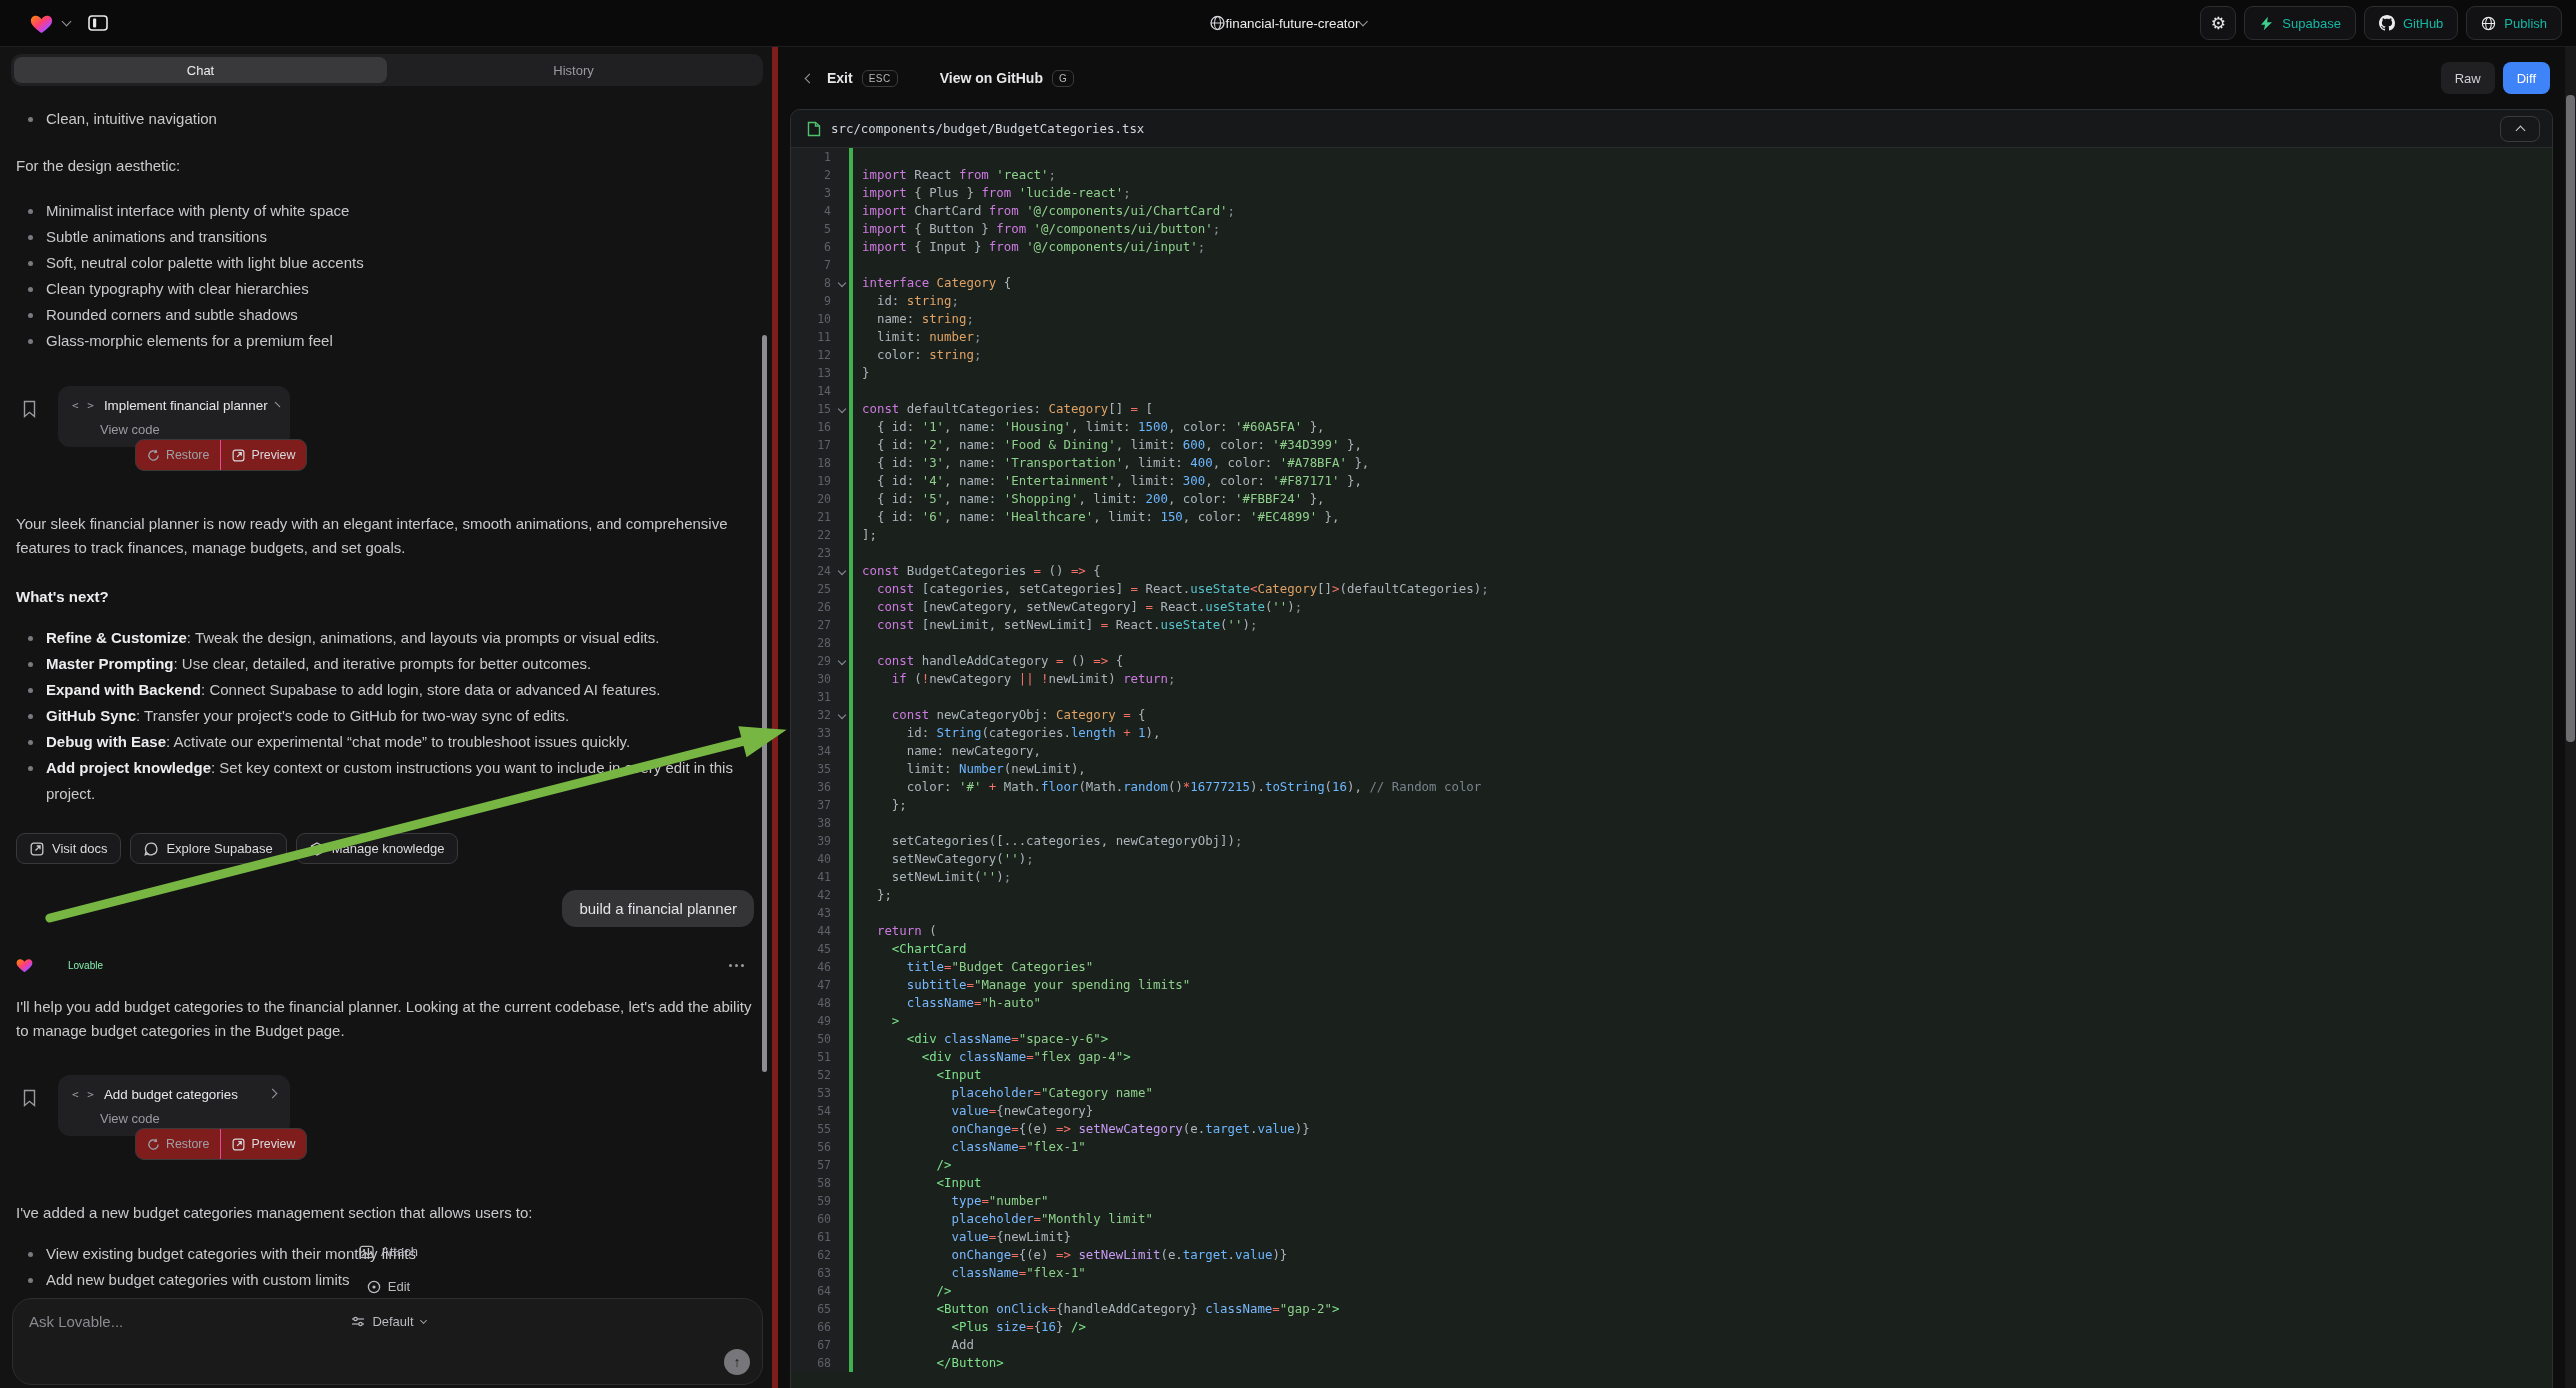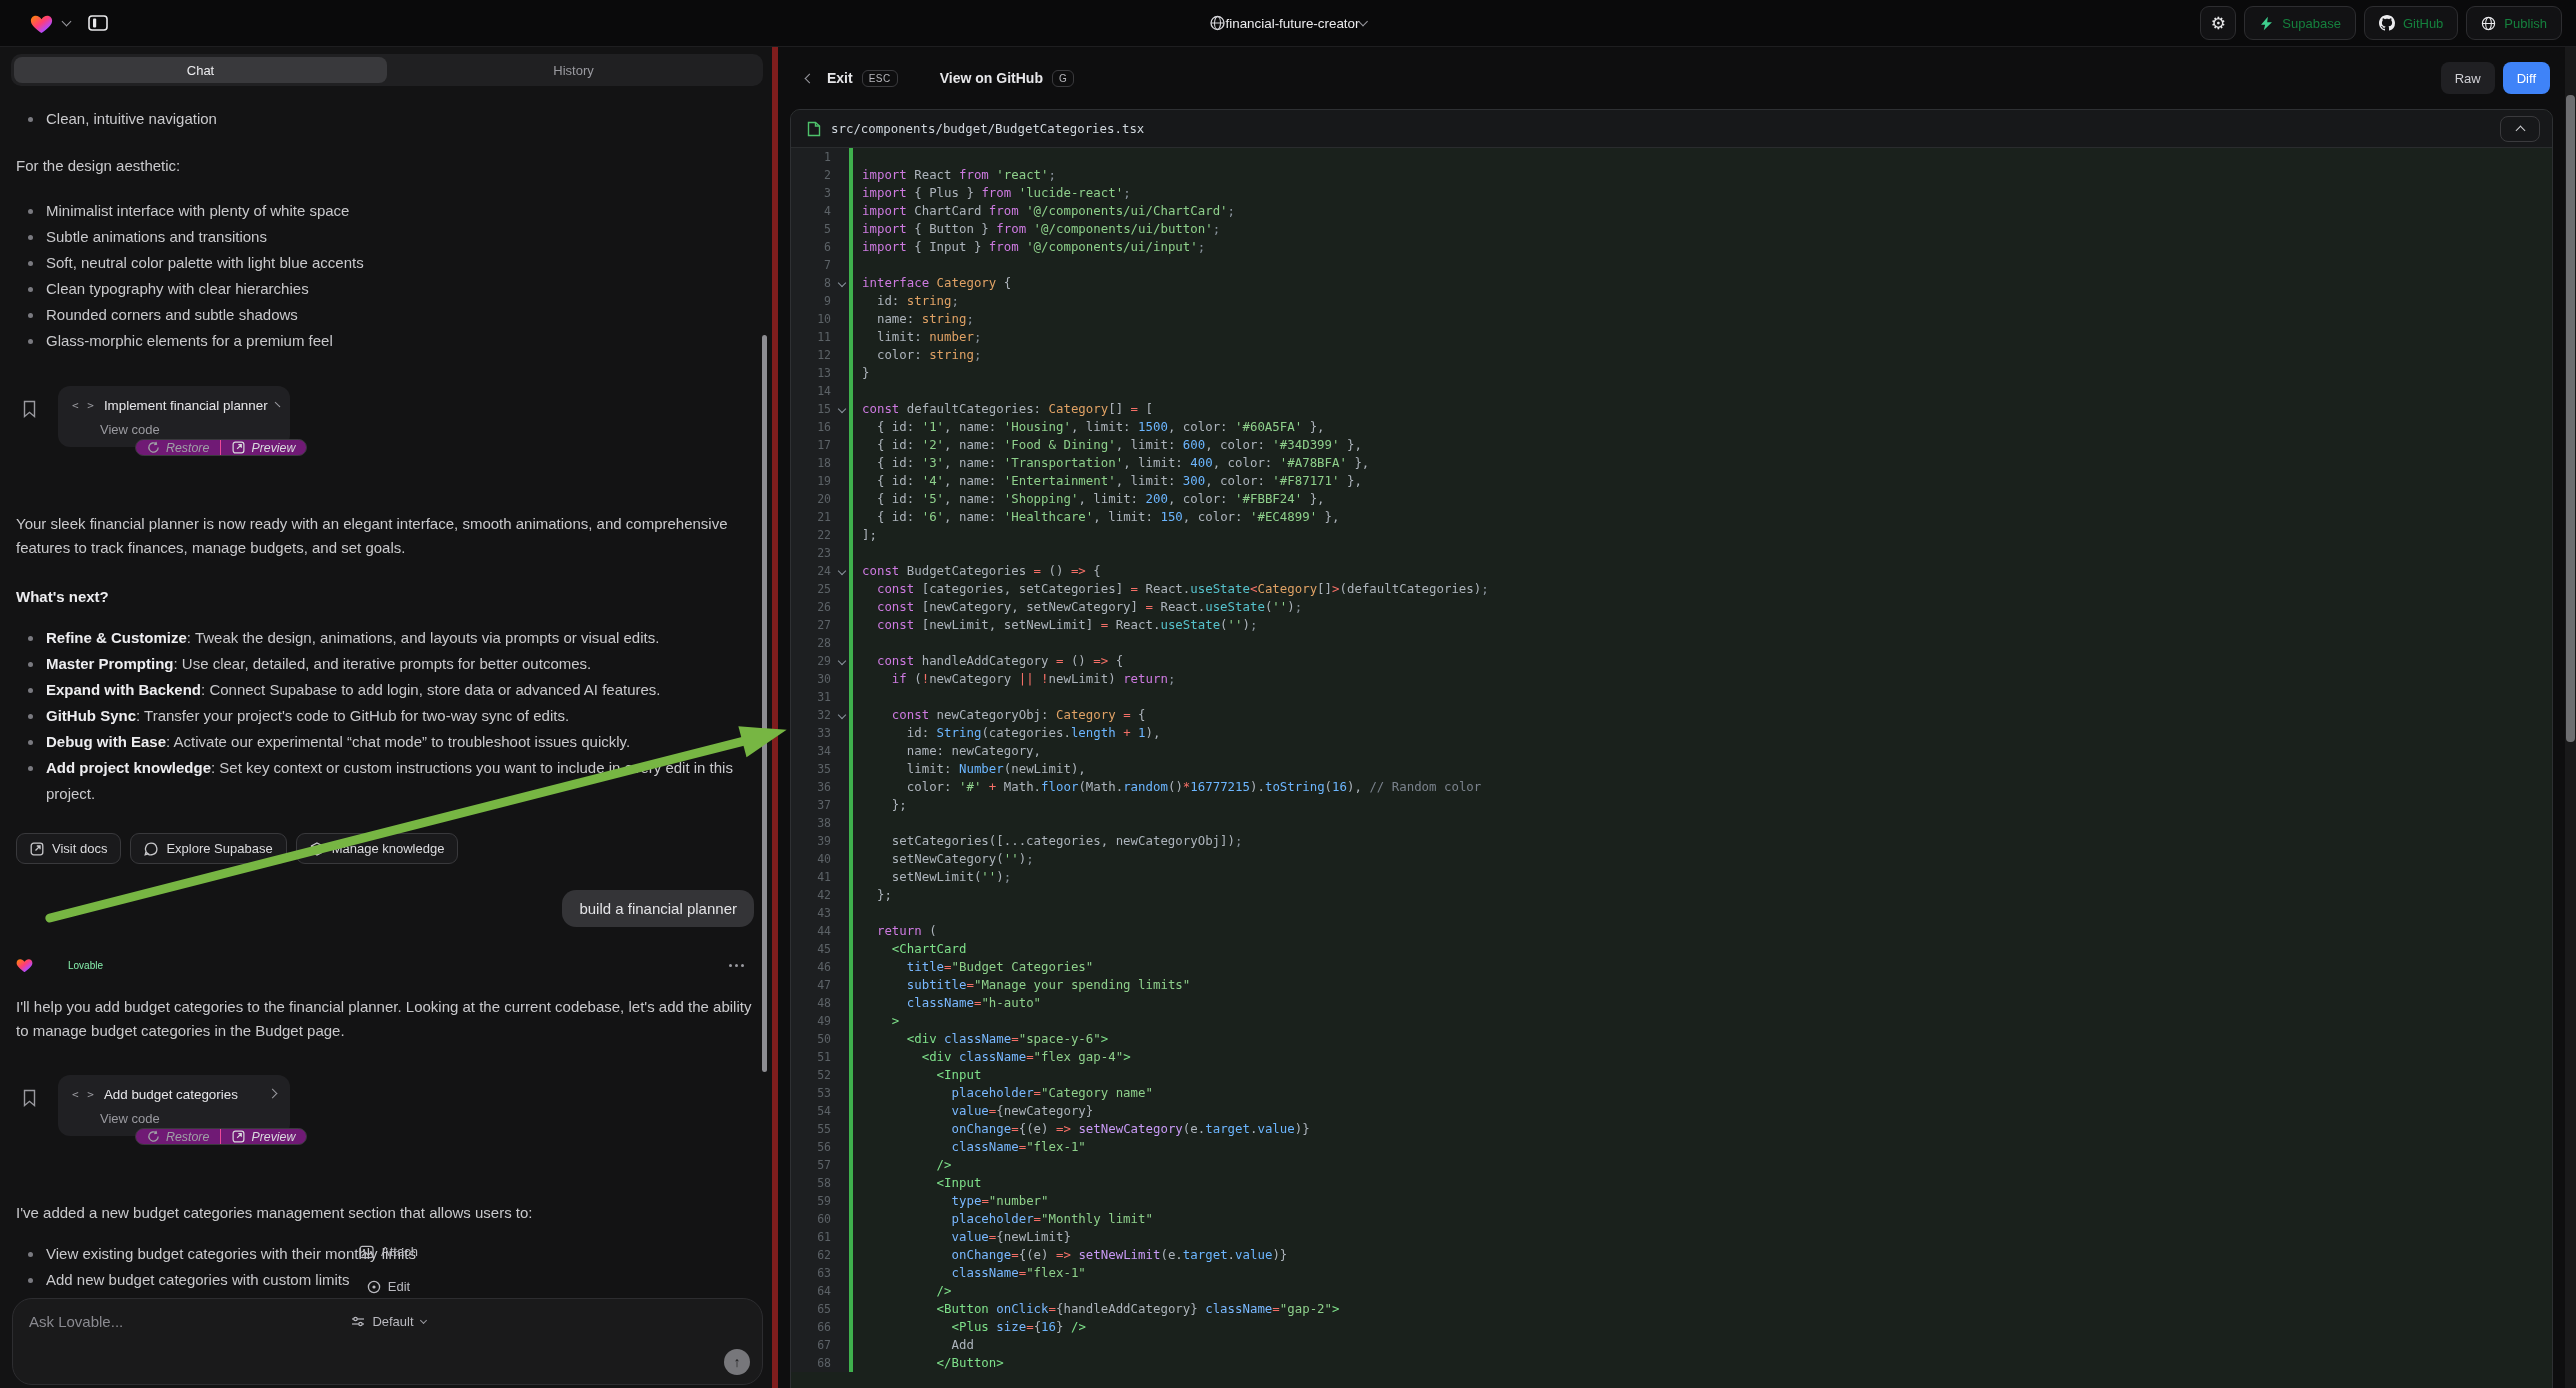--- a/index.html
+++ b/index.html
@@ -19,21 +19,21 @@
   .tb-right { position:absolute; right:14px; display:flex; align-items:center; gap:8px; }
   .tb-title { font-size:13.4px; color:#ececef; }
   .icon-btn {
     width:36px; height:34px; border:1px solid #2d2d30; border-radius:9px;
     display:flex; align-items:center; justify-content:center; background:#121214;
     color:#e8e8ea; font-size:17px; cursor:pointer;
   }
   .tb-btn {
     height:34px; border:1px solid #2d2d30; border-radius:9px; background:#121214;
     display:flex; align-items:center; gap:8px; padding:0 14px;
-    font-size:13px; color:#15803d; cursor:pointer;
+    font-size:13px; color:#14b8a6; cursor:pointer;
   }
   .chev {
     display:inline-block; width:7px; height:7px;
     border-right:1.5px solid #9a9aa0; border-bottom:1.5px solid #9a9aa0;
     transform:rotate(45deg); margin-top:-3px;
   }
   .chev-left { transform:rotate(135deg); margin-top:0; }
   
   #left-panel { position:absolute; left:0; top:47px; width:772px; height:1341px; background:#131314; }
   #tabstrip {
@@ -52,22 +52,22 @@
   ul.chat-ul li b { color:#ededf0; }
   ul.tight { margin-top:16px; }
   
   .edit-card-wrap { position:relative; margin-top:32px; height:104px; }
   .bm { position:absolute; left:6px; top:14px; }
   .edit-card { position:absolute; left:42px; top:0; width:232px; background:#202023; border-radius:12px; padding:12px 14px 10px 14px; cursor:pointer; }
   .edit-card .row1 { display:flex; align-items:center; gap:9px; }
   .code-glyph { font-family:"DejaVu Sans Mono", monospace; font-size:11px; color:#9a9aa0; letter-spacing:1px; }
   .edit-card .t { flex:1; font-size:13.4px; color:#e6e6e9; white-space:nowrap; }
   .edit-card .row2 { margin:9px 0 0 28px; font-size:13px; color:#9a9aa0; cursor:pointer; }
-  .pill { position:absolute; left:119px; top:53px; display:flex; align-items:center; background:#701a75;
-    border:1px solid #39393c; border-radius:9px; height:17px; overflow:hidden;font-style:italic; }
+  .pill { position:absolute; left:119px; top:53px; display:flex; align-items:center; background:#7f1d1d;
+    border:1px solid #39393c; border-radius:9px; height:32px; overflow:hidden; }
   .pill-btn { display:flex; align-items:center; gap:6px; padding:0 11px; font-size:12.4px; color:#9fa0a6; cursor:pointer; height:100%; }
   .pill-btn + .pill-btn { border-left:1px solid #ec4899; color:#d9d9dd; }
   
   .actions-row { display:flex; gap:9px; margin-top:26px; }
   .action-btn { height:31px; display:flex; align-items:center; gap:8px; padding:0 13px;
     background:#1a1a1c; border:1px solid #39393c; border-radius:9px; font-size:13px; color:#dcdcdf; cursor:pointer; }
   
   .bubble-row { display:flex; justify-content:flex-end; margin-top:26px; }
   .bubble { background:#343437; border-radius:14px; padding:10px 17px; font-size:15px; color:#e3e3e6; max-width:518px; }
   .assistant-header { display:flex; align-items:center; gap:9px; margin-top:30px; }

